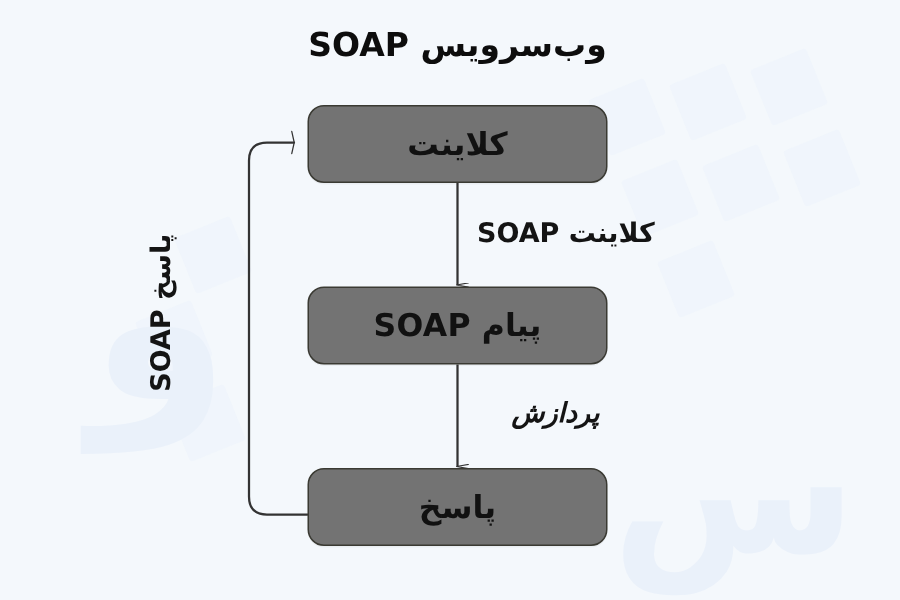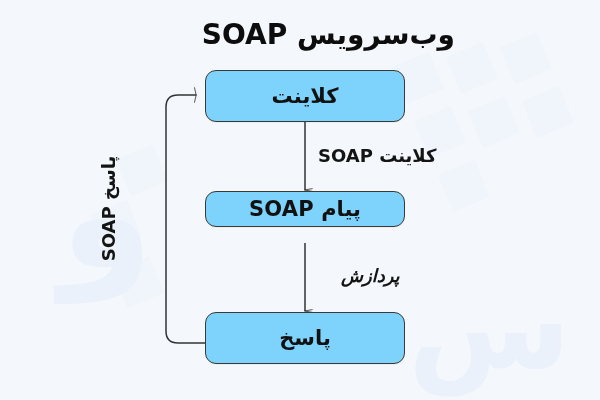--- a/index.html
+++ b/index.html
@@ -42,21 +42,21 @@
     user-select: none;
   }
   .edge-layer {
     position: absolute;
     inset: 0;
     z-index: 1;
   }
   .node {
     position: absolute;
     box-sizing: border-box;
-    background: #7dd3fc;
+    background: #737373;
     border: 1.6px solid #3a3a33;
     border-radius: 11px;
     display: flex;
     align-items: center;
     justify-content: center;
     z-index: 2;
     box-shadow: 0 1px 0 rgba(0,0,0,.04);
   }
   .node-label {
     font-size: 21px;
@@ -71,26 +71,26 @@
     z-index: 3;
     font-size: 18px;
     font-weight: 700;
     color: #141414;
     white-space: nowrap;
     direction: rtl;
   }
   .diagram-title {
     position: absolute;
     z-index: 3;
-    font-size: 28px;
+    font-size: 22px;
     font-weight: 700;
     color: #0d0d0d;
     white-space: nowrap;
     direction: rtl;
-    text-align: right;
+    text-align: center;
   }
   .label-rotated {
     transform-origin: 50% 50%;
     transform: rotate(-90deg);
   }
 </style>
 </head>
 <body>
 
 <div id="diagram-root">
@@ -126,21 +126,21 @@
 
     <path d="M 205 343 L 178 343 Q 166 343 166 331 L 166 107 Q 166 95 178 95 L 196 95" fill="none" stroke="#333333" stroke-width="1.5" stroke-linecap="round" marker-end="url(#arrow-right)"></path>
   </svg>
 
   <div class="diagram-title" style="left:155px; top:18px; width:300px;">وب‌سرویس SOAP</div>
 
   <div class="node" style="left:205px; top:70px; width:200px; height:52px;">
     <span class="node-label">کلاینت</span>
   </div>
 
-  <div class="node" style="left:205px; top:191px; width:200px; height:36px;">
+  <div class="node" style="left:205px; top:191px; width:200px; height:52px;">
     <span class="node-label">پیام SOAP</span>
   </div>
 
   <div class="node" style="left:205px; top:312px; width:200px; height:52px;">
     <span class="node-label">پاسخ</span>
   </div>
 
   <div class="edge-label" style="left:318px; top:145px;">کلاینت SOAP</div>
 
   <div class="edge-label" style="left:341px; top:265px;font-style:italic;">پردازش</div>

